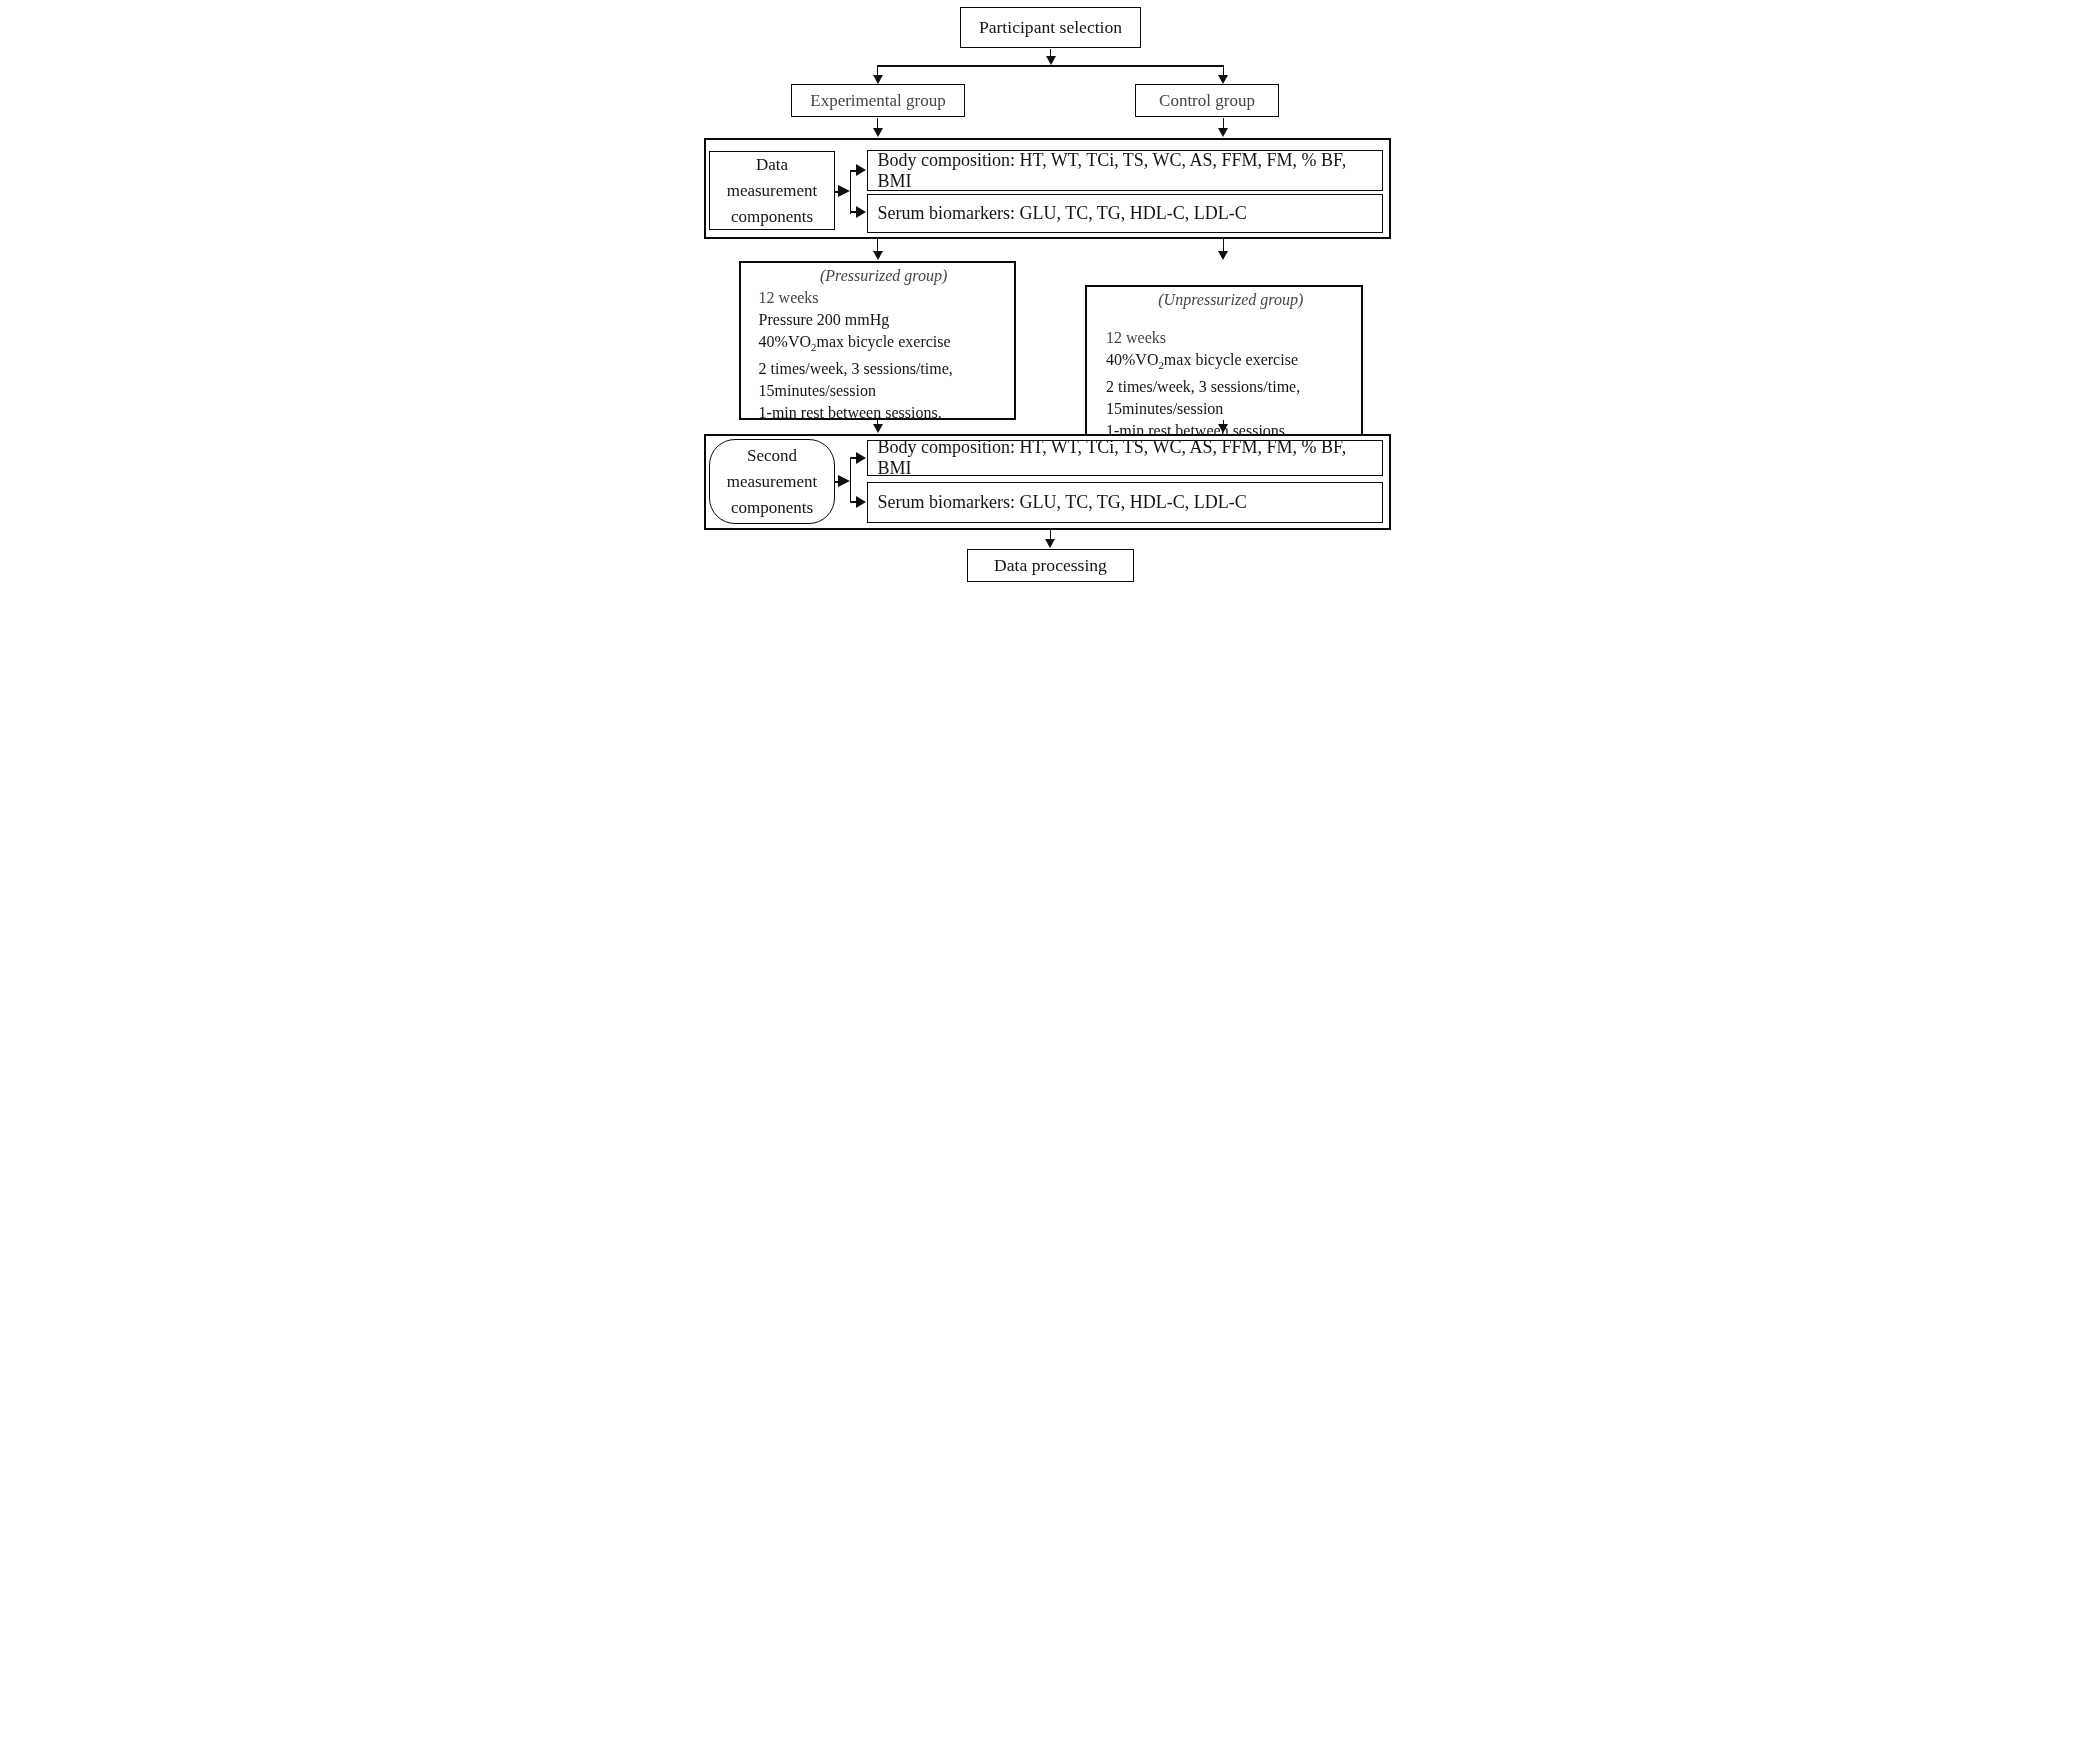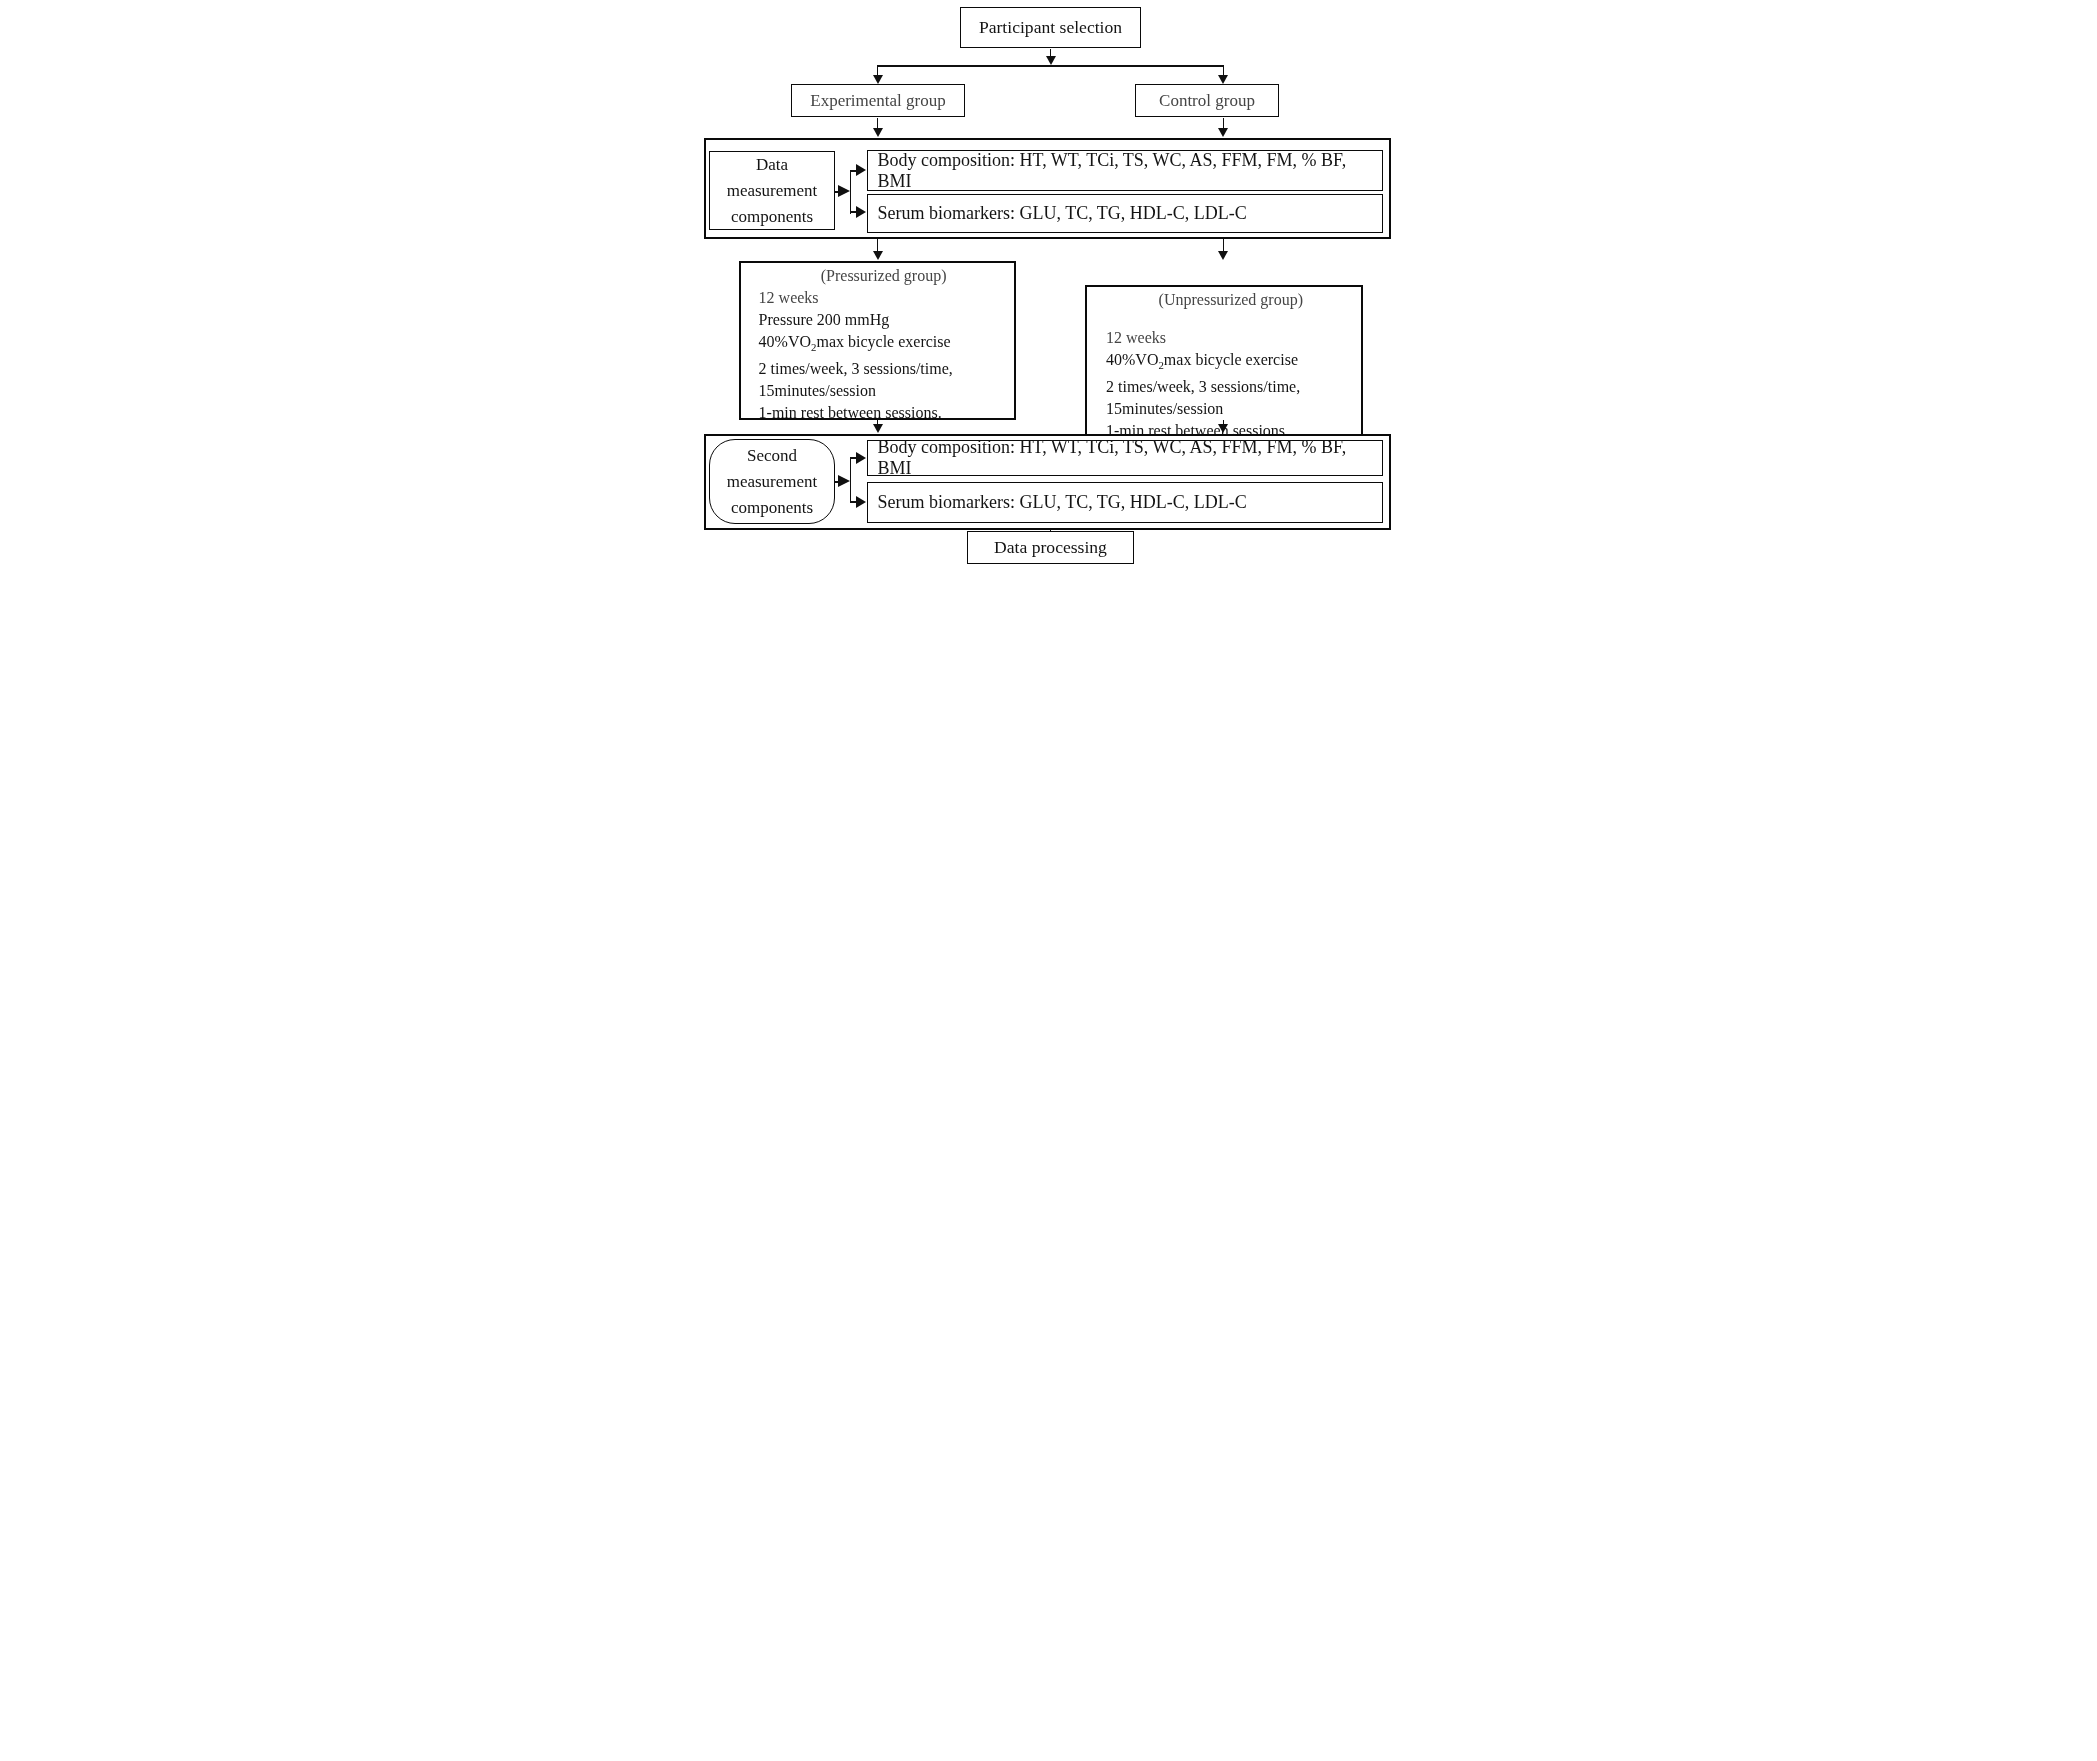--- a/index.html
+++ b/index.html
@@ -48,20 +48,21 @@
     flex-direction: column;
     text-align: left;
     font-size: 16px;
     line-height: 22px;
     padding-top: 2px;
     box-sizing: border-box;
   }
   .detail-title {
     width: 100%;
     text-align: center;
+    font-style: italic;
   }
   .detail-line { white-space: nowrap; }
   .spacer-line { height: 22px; }
   sub.vo2sub { font-size: 10.8px; }
   
   .vline, .hline {
     position: absolute;
     background: #101010;
   }
   .vline { width: 1.4px; }
@@ -191,18 +192,18 @@
   <div class="node row-box" style="left:168px; top:440px; width:516px; height:36px;">
     <span>Body composition: HT, WT, TCi, TS, WC, AS, FFM, FM, % BF, BMI</span>
   </div>
   <div class="node row-box" style="left:168px; top:482px; width:516px; height:41px;">
     <span>Serum biomarkers: GLU, TC, TG, HDL-C, LDL-C</span>
   </div>
 
   <div class="vline" style="left:351px; top:530px; height:10.8px;"></div>
   <div class="tri-down" style="left:346px; top:539px;"></div>
 
-  <div class="node title-26" style="left:268px; top:531px; width:167px; height:33px;">
+  <div class="node title-26" style="left:268px; top:549px; width:167px; height:33px;">
     <span>Data processing</span>
   </div>
 
 </div>
 
 
 </body></html>

